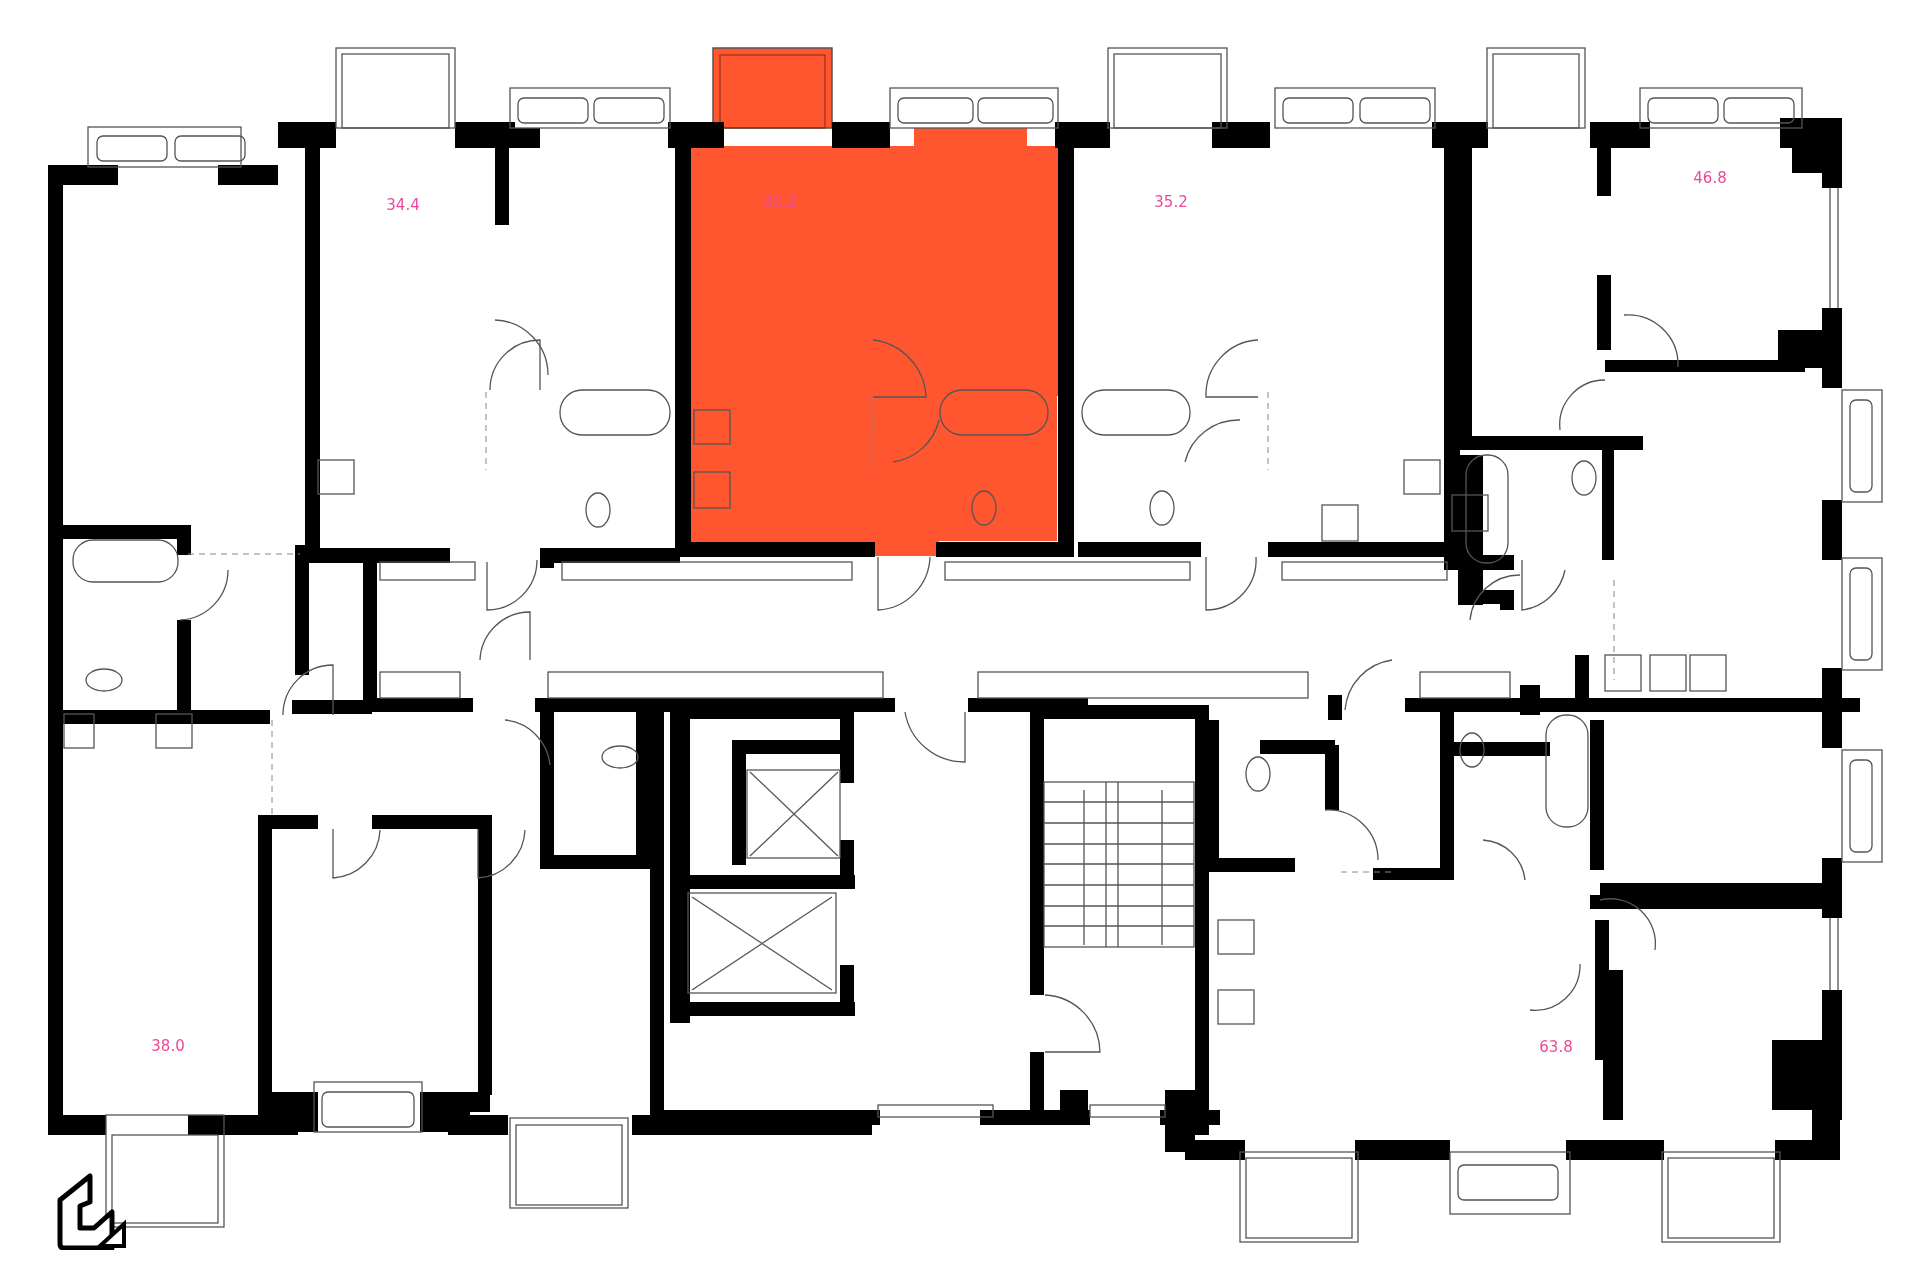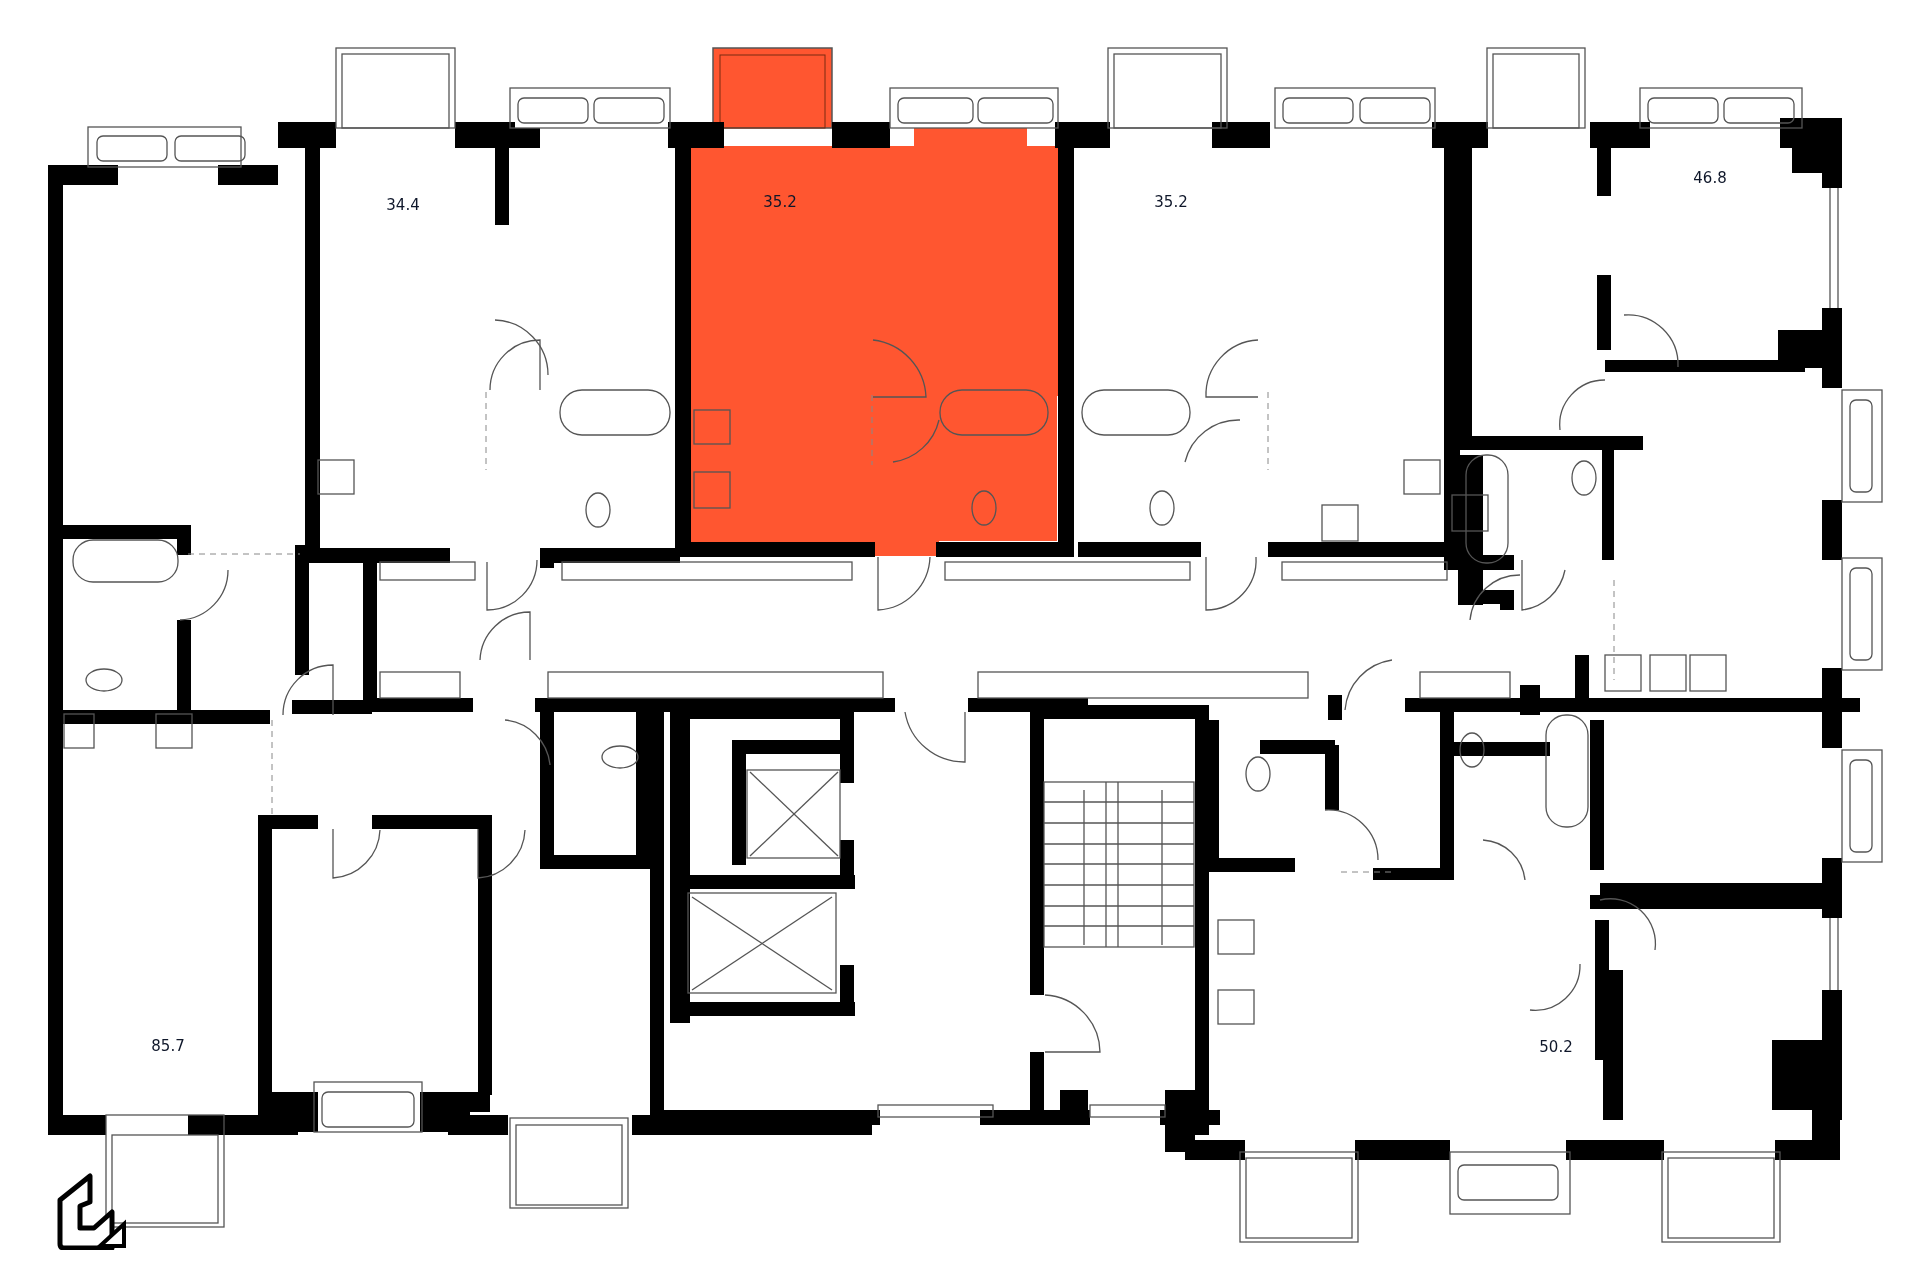--- a/index.html
+++ b/index.html
@@ -1,18 +1,18 @@
 <!DOCTYPE html>
 <html><head>
 <meta charset="utf-8">
 <style>
   html,body{margin:0;padding:0;background:#ffffff;}
   body{width:1920px;height:1282px;position:relative;overflow:hidden;font-family:"DejaVu Sans",sans-serif;}
   #plan{position:absolute;left:0;top:0;width:1920px;height:1282px;}
-  .area-label{position:absolute;font-family:"DejaVu Sans",sans-serif;font-size:15px;color:#0f172a;transform:translate(-50%,-50%);white-space:nowrap;}
+  .area-label{position:absolute;font-family:"DejaVu Sans",sans-serif;font-size:15px;color:#ec4899;transform:translate(-50%,-50%);white-space:nowrap;}
   .unit-hit{position:absolute;cursor:pointer;}
   #logo{position:absolute;left:52px;top:1172px;width:380px;height:78px;}
   #logo-text{position:absolute;left:100px;top:14px;font-family:"DejaVu Sans",sans-serif;font-weight:bold;font-size:46px;letter-spacing:1px;color:#fff;
     -webkit-text-stroke:3px #000;paint-order:stroke fill;text-shadow:2px 2px 0 #000,-2px 2px 0 #000,2px -2px 0 #000,-2px -2px 0 #000;}
 </style>
 </head>
 <body>
 
 <svg id="plan" viewBox="0 0 1920 1282" xmlns="http://www.w3.org/2000/svg">
 
@@ -304,25 +304,25 @@
   </g>
 </svg>
 
 <div class="unit-hit" style="left:63px;top:180px;width:500px;height:935px;"></div>
 <div class="unit-hit" style="left:318px;top:148px;width:357px;height:400px;"></div>
 <div class="unit-hit" style="left:691px;top:146px;width:367px;height:396px;"></div>
 <div class="unit-hit" style="left:1074px;top:146px;width:370px;height:396px;"></div>
 <div class="unit-hit" style="left:1472px;top:146px;width:350px;height:550px;"></div>
 <div class="unit-hit" style="left:1219px;top:712px;width:603px;height:428px;"></div>
 
-<span class="area-label" style="left:168px;top:1046px;">85.7</span>
+<span class="area-label" style="left:168px;top:1046px;">38.0</span>
 <span class="area-label" style="left:403px;top:205px;">34.4</span>
 <span class="area-label" style="left:780px;top:202px;">35.2</span>
 <span class="area-label" style="left:1171px;top:202px;">35.2</span>
 <span class="area-label" style="left:1710px;top:178px;">46.8</span>
-<span class="area-label" style="left:1556px;top:1047px;">50.2</span>
+<span class="area-label" style="left:1556px;top:1047px;">63.8</span>
 
 <div id="logo">
   <svg width="90" height="78" viewBox="0 0 90 78" style="position:absolute;left:0;top:0;">
     <path d="M8 28 L38 4 L38 30 L28 34 L28 56 L42 56 L60 40 L60 76 L12 76 Q8 76 8 72 Z" fill="#fff" stroke="#000" stroke-width="5" stroke-linejoin="round"></path>
     <path d="M48 74 L72 52 L72 74 Z" fill="#fff" stroke="#000" stroke-width="4"></path>
   </svg>
 </div>
 
 </body></html>

